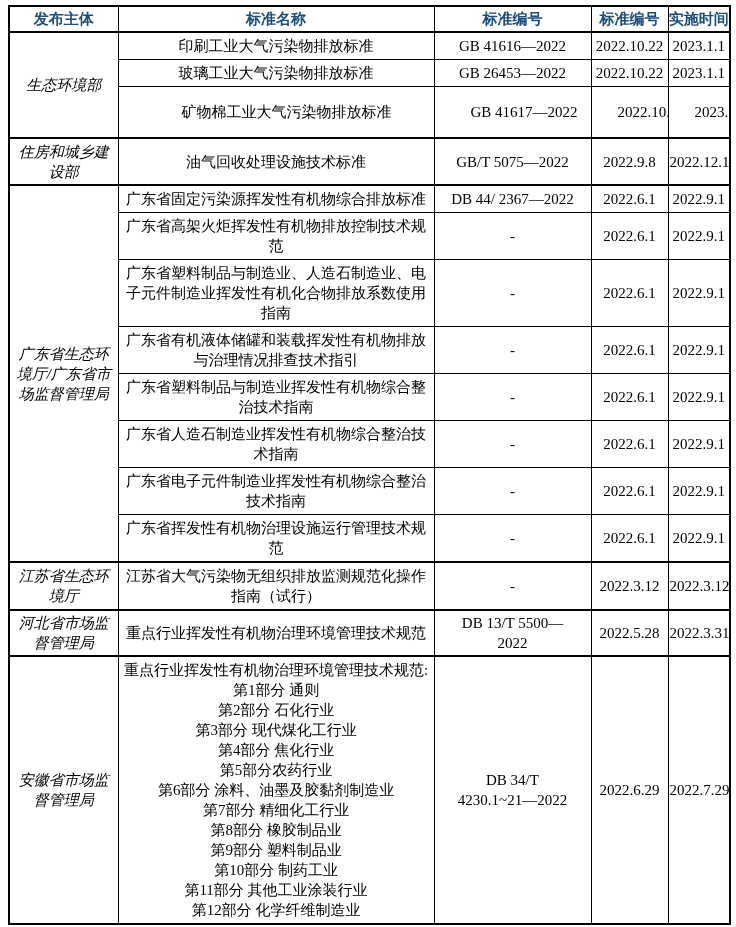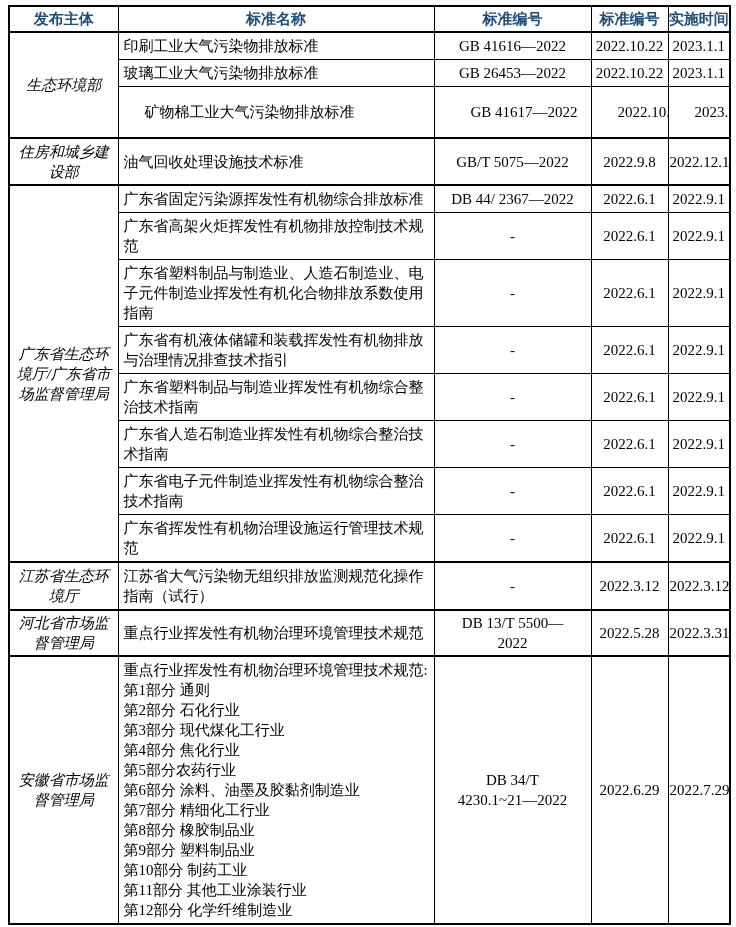--- a/index.html
+++ b/index.html
@@ -27,21 +27,21 @@
   }
   td {
     font-size: 15px;
     line-height: 20px;
     text-align: center;
     vertical-align: middle;
     padding: 2px 1px;
   }
   td.entity-cell { padding: 2px 4px; font-style: italic; }
   td.name-cell {
-    text-align: left;
+    text-align: center;
     padding: 3px 5px;
     white-space: pre-line;
   }
   td.number-cell { white-space: pre-line; padding: 2px 3px; }
   tr.group-start > td { border-top: 2px solid #000; }
   tbody tr:nth-child(3) > td { height: 44px; padding-left: 26px; }
   tbody tr:nth-child(4) > td { height: 39px; }
 </style>
 </head>
 <body>

